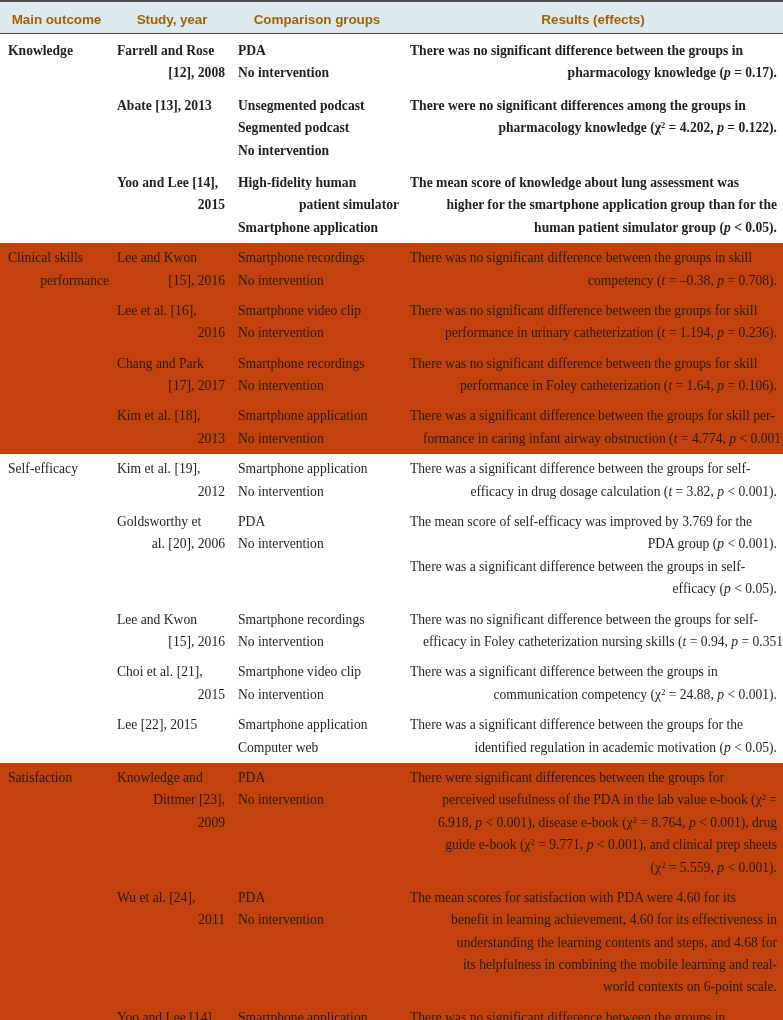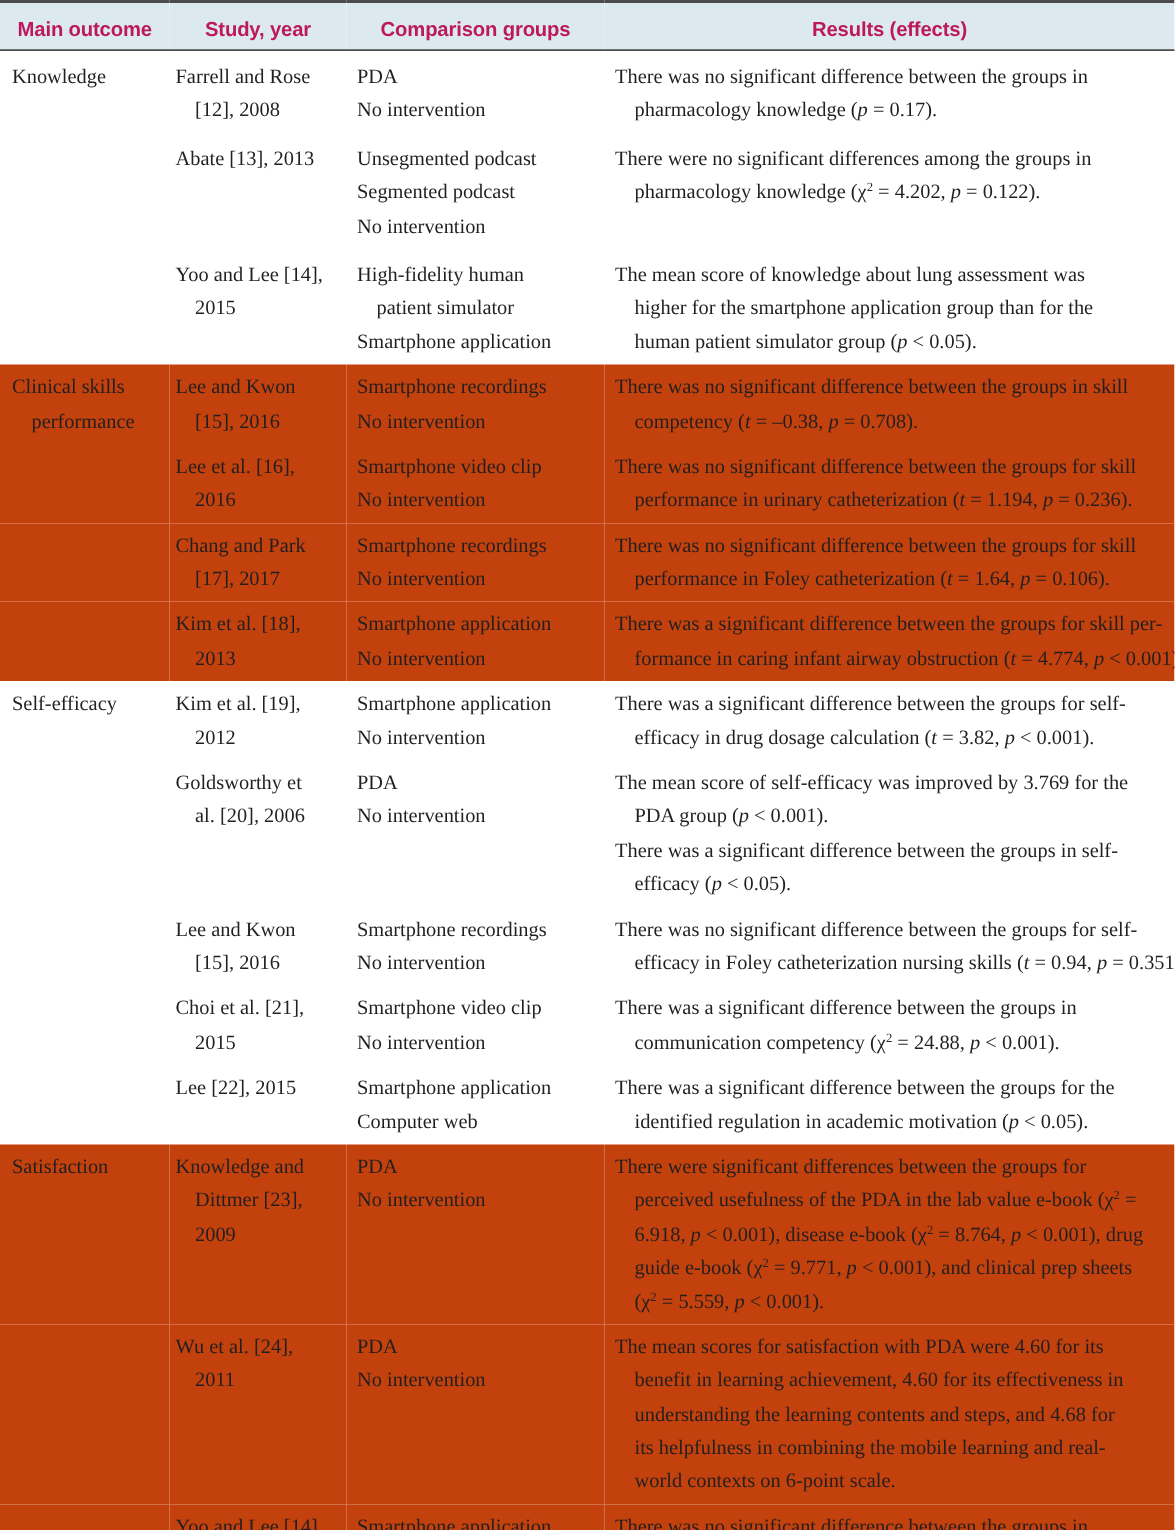--- a/index.html
+++ b/index.html
@@ -29,21 +29,21 @@
   }
 
   
   thead tr.header-row {
     background: #dceaef;
   }
   thead th {
     font-family: "Liberation Sans", "DejaVu Sans", sans-serif;
     font-size: 13.5px;
     font-weight: 600;
-    color: #be185d;
+    color: #a16207;
     text-align: center;
     padding: 10px 2px 6px 2px;
     border-top: 2.2px solid #4c4c4c;
     border-bottom: 1.4px solid #4c4c4c;
     letter-spacing: -0.1px;
     vertical-align: middle;
   }
 
   
   col.c-outcome   { width: 113px; }
@@ -54,36 +54,36 @@
   
   tbody.group td {
     vertical-align: top;
     padding: 0;
     font-size: 13.6px;
     line-height: 22.4px;
   }
   tbody.shaded td { background: #c2410c; }
   tbody.plain  td { background: #ffffff; }
 
-  tbody.group.first-group td { padding-top: 6px; }
+  tbody.group.first-group td { padding-top: 6px; font-weight: bold; }
   tbody.group td { padding-top: 4px; padding-bottom: 4px; }
 
   .cell-outcome { padding-left: 8px !important; padding-right: 4px !important; }
   .cell-study   { padding-left: 4px !important; padding-right: 6px !important; margin-top: 11px; }
   .cell-groups  { padding-left: 7px !important; padding-right: 4px !important; margin-top: 27px; }
   .cell-results { padding-left: 7px !important; padding-right: 6px !important; margin-top: 40px; }
 
   
   .ln {
     display: block;
     height: 22.4px;
     white-space: nowrap;
     overflow: visible;
   }
-  .ln.ind { padding-left: 13px; }
+  .ln.ind { padding-left: 13px; text-align: right; }
 
   .cell-results .ln { white-space: nowrap; }
 
   
   i, em { font-style: italic; }
 
   .chi {
     font-style: normal;
   }
   sup {

